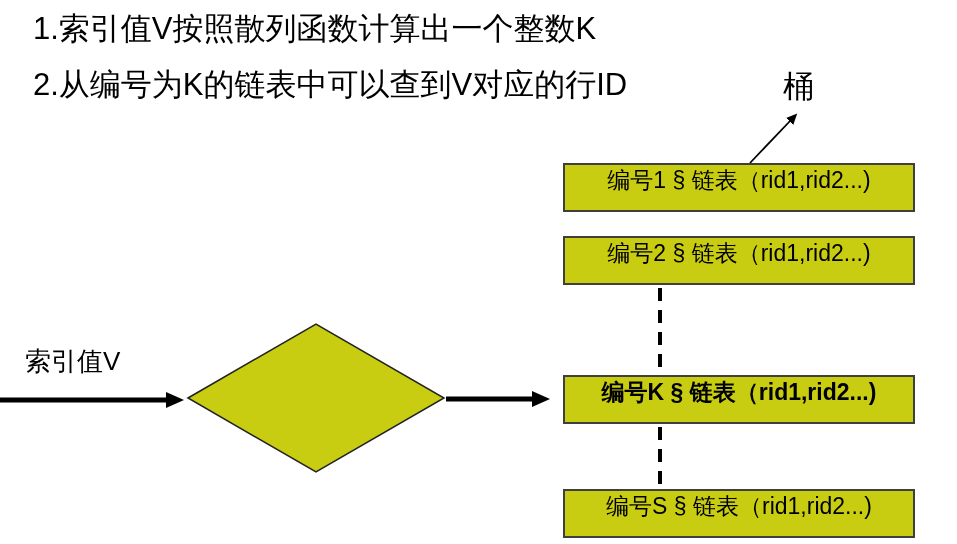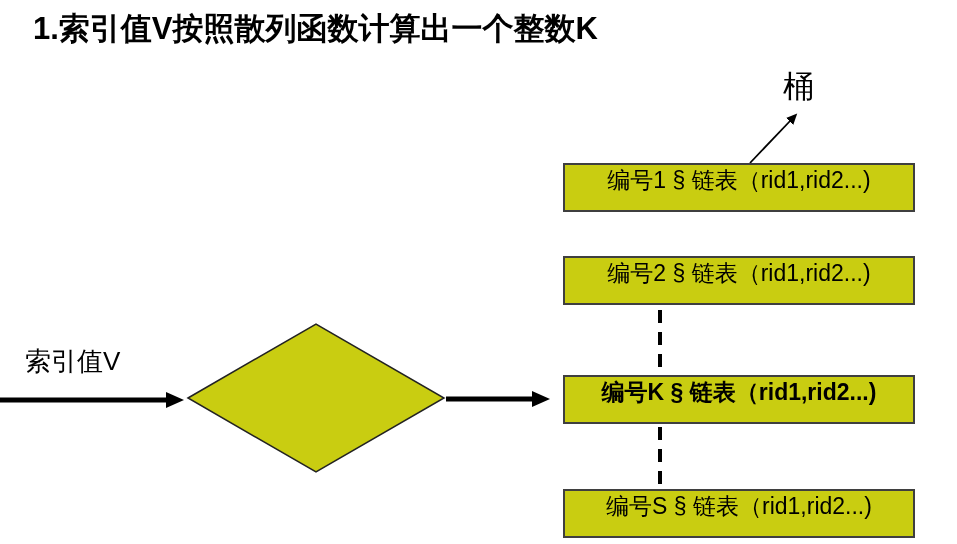--- a/index.html
+++ b/index.html
@@ -13,39 +13,39 @@
     position:relative;
     width:957px;height:544px;
     background:var(--bg);
     overflow:hidden;
     font-family:"Liberation Sans","DejaVu Sans",sans-serif;
     color:var(--ink);
   }
   .layer{position:absolute;left:0;top:0;width:957px;height:544px;}
   .heading{
     position:absolute;left:33px;
-    font-size:31px;font-weight:700;
+    font-size:31px;font-weight:400;
     white-space:nowrap;letter-spacing:0px;
   }
   .heading.h1{top:8px;}
   .heading.h2{top:64px;}
   .bucket-label{
     position:absolute;left:783px;top:66px;
     font-size:31px;white-space:nowrap;
   }
   .box{
     position:absolute;left:563px;width:352px;height:49px;
     box-sizing:border-box;
     background:var(--shape-fill);
     border:2px solid var(--shape-border);
     display:flex;align-items:flex-start;justify-content:center;
     font-size:23px;white-space:nowrap;
   }
   .box.b1{top:163px;}
-  .box.b2{top:236px;margin-top:20px;}
+  .box.b2{top:236px;}
   .box.bk{top:375px;font-weight:bold;}
   .box.bs{top:489px;}
   .diamond-label{
     position:absolute;left:188px;top:324px;width:256px;height:148px;
     display:flex;align-items:center;justify-content:center;
     font-size:26px;white-space:nowrap;
   }
   .index-label{
     position:absolute;left:25px;top:344px;
     font-size:26px;white-space:nowrap;
@@ -72,20 +72,21 @@
 
     <line x1="446" y1="399" x2="534" y2="399" stroke="#000000" stroke-width="5" marker-end="url(#arrow-big)"></line>
 
     <line x1="750" y1="163" x2="791" y2="120" stroke="#000000" stroke-width="1.8" marker-end="url(#arrow-small)"></line>
 
     <line x1="660" y1="288" x2="660" y2="372" stroke="#000000" stroke-width="4" stroke-dasharray="13 9"></line>
     <line x1="660" y1="427" x2="660" y2="486" stroke="#000000" stroke-width="4" stroke-dasharray="13 9"></line>
   </svg>
 
   <div class="heading h1">1.索引值V按照散列函数计算出一个整数K</div>
+  <div class="heading h2">2.从编号为K的链表中可以查到V对应的行ID</div>
 
   <div class="bucket-label">桶</div>
 
   <div class="box b1">
     <span>编号1 § 链表（rid1,rid2...)</span>
   </div>
   <div class="box b2">
     <span>编号2 § 链表（rid1,rid2...)</span>
   </div>
   <div class="box bk">

